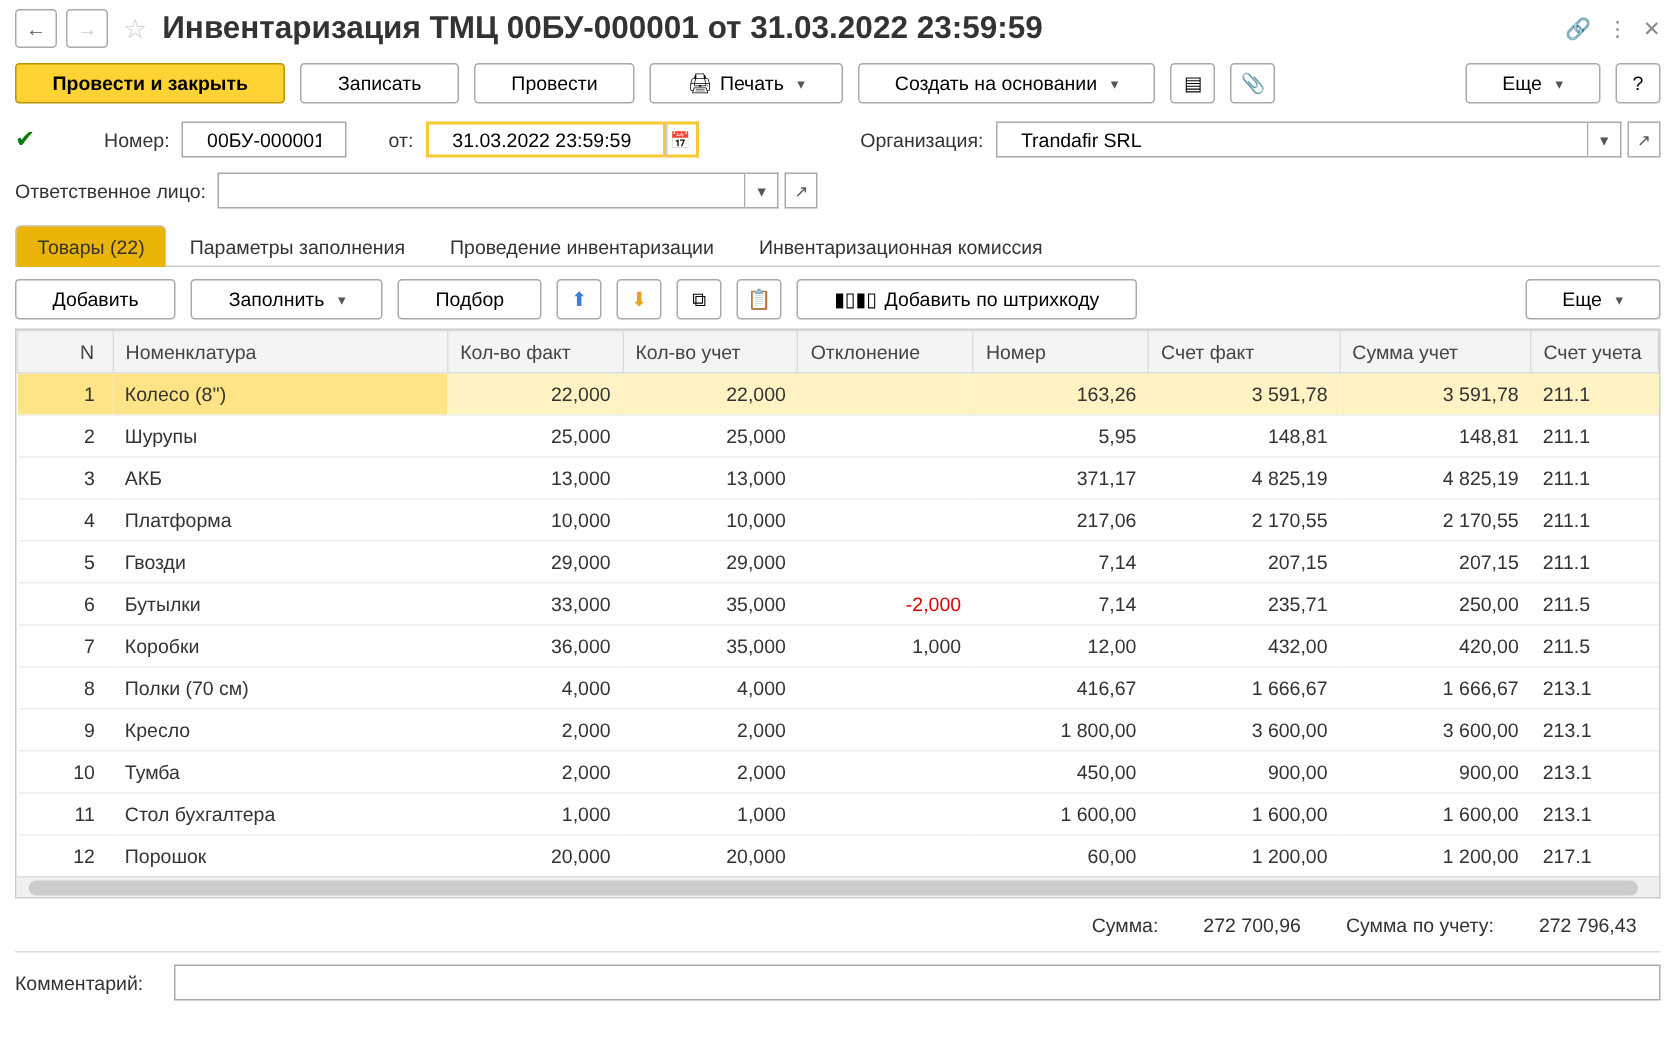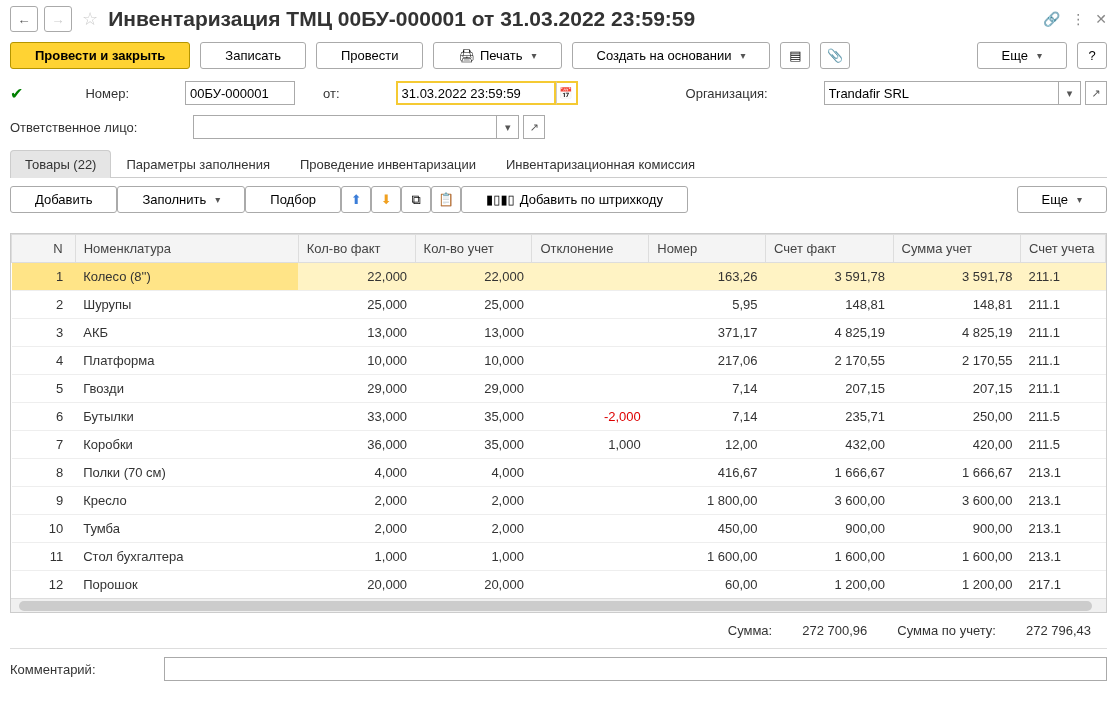--- a/index.html
+++ b/index.html
@@ -56,25 +56,24 @@
 
 .form-row {
   display: flex;
   align-items: center;
   gap: 8px;
   margin-bottom: 10px;
 }
 .form-label { color: #333; }
 .input-field {
   border: 1px solid #aaa;
-  padding: 3px 4px;
+  padding: 3px 16px;
   height: 24px;
   background: #fff;
   font-size: 13px;
-  margin-left: 48px;
 }
 .input-highlight { border: 2px solid #f5ca33; outline: none; }
 .input-group { display: inline-flex; align-items: stretch; }
 .input-suffix-btn {
   width: 22px; border: 1px solid #aaa; border-left: none;
   background: #fff; display: flex; align-items: center; justify-content: center;
   font-size: 11px; color: #555; cursor: pointer;
 }
 .check-icon { color: green; font-size: 16px; margin-right:18px; }
 
@@ -87,26 +86,26 @@
   padding: 6px 14px;
   border: 1px solid transparent;
   border-bottom: none;
   cursor: pointer;
   color: #333;
   position: relative;
   top: 1px;
 }
 .tab.active {
   border-color: #ccc;
-  background: #e5e5e5;
+  background: #eab308;
   border-radius: 4px 4px 0 0;
 }
 
 .table-toolbar {
-  display: flex; align-items: center; margin-bottom: 20px;
+  display: flex; align-items: center; gap: 10px; margin-bottom: 6px;
 }
 .arrow-up { color: #3b7dd8; }
 .arrow-dn { color: #f0a020; }
 
 .table-wrap {
   border: 1px solid #ccc;
   height: 380px;
   overflow: hidden;
   position: relative;
 }
@@ -192,21 +191,21 @@
   <button class="btn btn-icon-only">
     <span>📎</span>
   </button>
   <div class="spacer"></div>
   <button class="btn dropdown-arrow">Еще</button>
   <button class="btn btn-icon-only">?</button>
 </div>
 
 <div class="form-row">
   <span class="check-icon">✔</span>
-  <span class="form-label" style="margin-left:36px;">Номер:</span>
+  <span class="form-label" style="margin-left:20px;">Номер:</span>
   <input class="input-field" style="width: 110px;" value="00БУ-000001">
   <span class="form-label" style="margin-left:20px">от:</span>
   <div class="input-group">
     <input class="input-field input-highlight" style="width: 160px;" value="31.03.2022 23:59:59">
     <div class="input-suffix-btn" style="border:2px solid #f5ca33; border-left:1px solid #ccc;">
       <span>📅</span>
     </div>
   </div>
   <span class="form-label" style="margin-left:100px">Организация:</span>
   <div class="input-group" style="flex:1">

